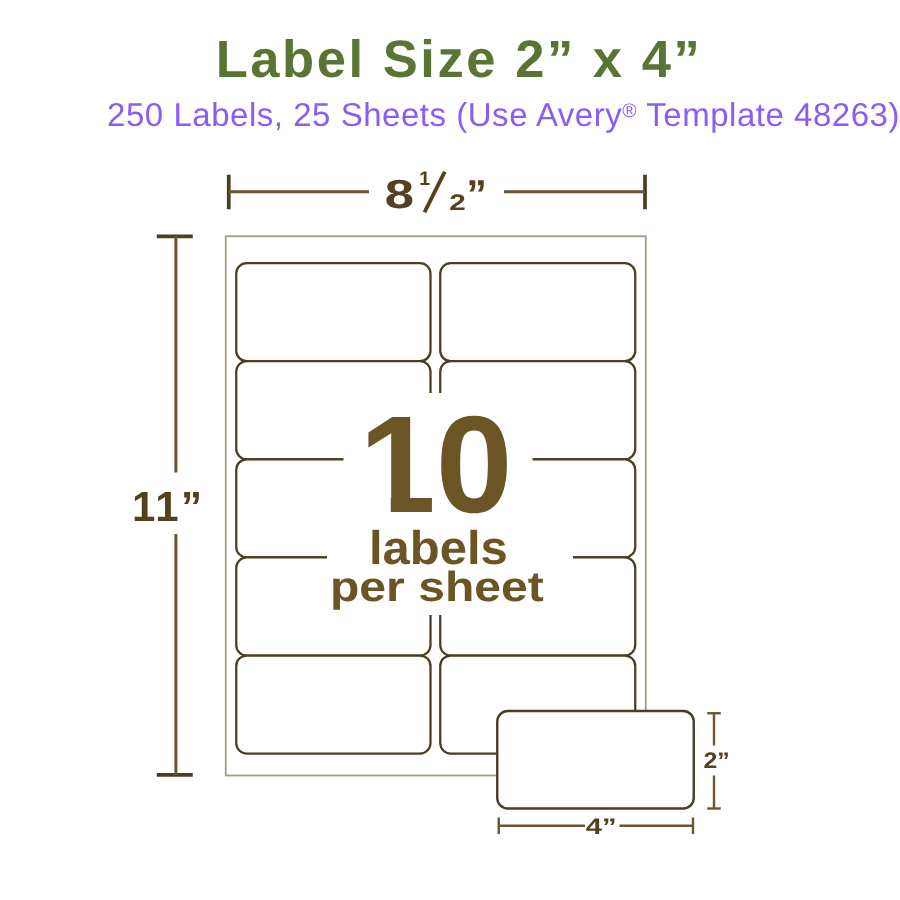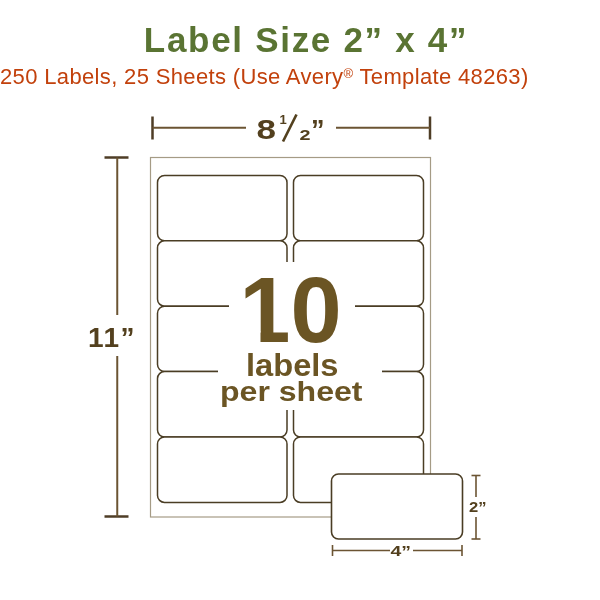--- a/index.html
+++ b/index.html
@@ -5,21 +5,21 @@
   html,body{margin:0;padding:0;}
   body{width:600px;height:600px;background:#ffffff;font-family:"Liberation Sans",sans-serif;overflow:hidden;}
   .abs{position:absolute;}
 </style>
 </head>
 <body>
 <div style="position:relative;width:502px;height:600px;">
 
 <div class="abs" style="left:6px;top:20px;width:600px;text-align:center;font-size:35px;font-weight:bold;color:#5A7433;letter-spacing:1.7px;">Label Size 2” x 4”</div>
 
-<div class="abs" style="left:0;top:64px;width:600px;text-align:left;font-size:22px;font-weight:normal;color:#c2410c;letter-spacing:0.35px;">250 Labels, 25 Sheets (Use Avery<span style="font-size:13px;vertical-align:6px;">®</span> Template 48263)</div>
+<div class="abs" style="left:0;top:64px;width:600px;text-align:right;font-size:22px;font-weight:normal;color:#8b5cf6;letter-spacing:0.35px;">250 Labels, 25 Sheets (Use Avery<span style="font-size:13px;vertical-align:6px;">®</span> Template 48263)</div>
 
 <svg class="abs" style="left:0;top:0;" width="600" height="600" viewBox="0 0 600 600">
 
   <g stroke="#4E3D26" stroke-width="2.5" fill="none">
     <path d="M152.5 116.5 V139.5"></path>
     <path d="M430 116.5 V139.5"></path>
   </g>
   <g stroke="#6B5433" stroke-width="2" fill="none">
     <path d="M152.5 127.8 H246"></path>
     <path d="M336 127.8 H430"></path>

